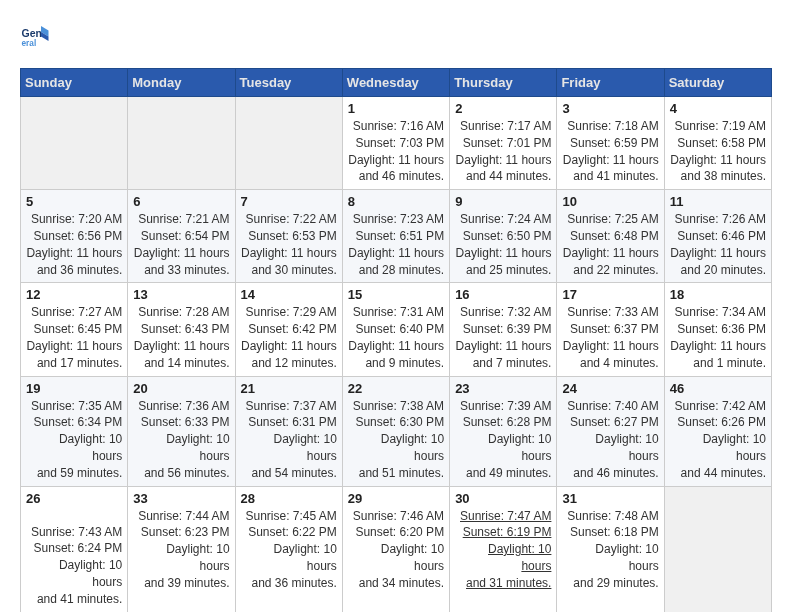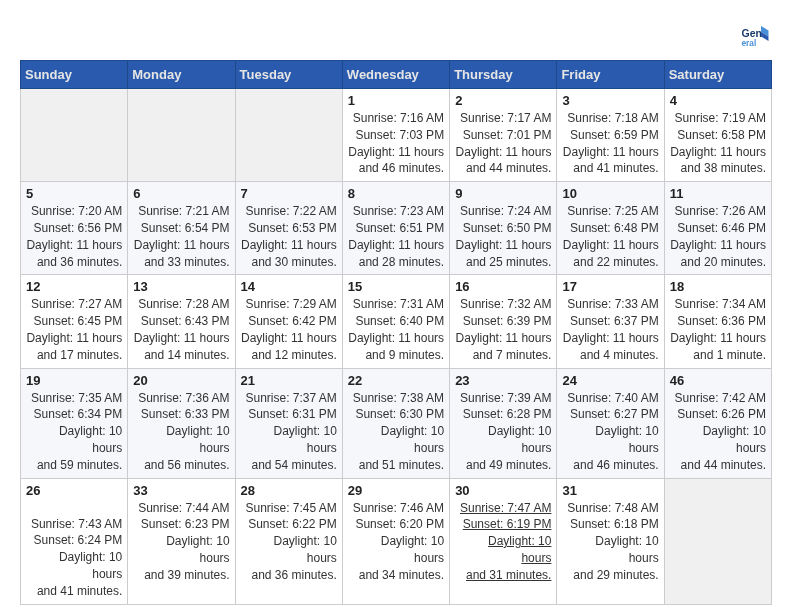--- a/index.html
+++ b/index.html
@@ -8,23 +8,23 @@
       background: #fff;
       width: 792px;
       min-height: 612px;
     }
     .page {
       width: 792px;
       padding: 20px 20px 10px 20px;
     }
     .header {
       display: flex;
-      justify-content: flex-end;
+      justify-content: flex-start;
       align-items: flex-start;
-      margin-bottom: 10px;
+      margin-bottom: 18px;
     }
     .logo {
       display: flex;
       align-items: center;
     }
     .logo-icon {
       width: 30px;
       height: 30px;
       margin-right: 2px;
     }

